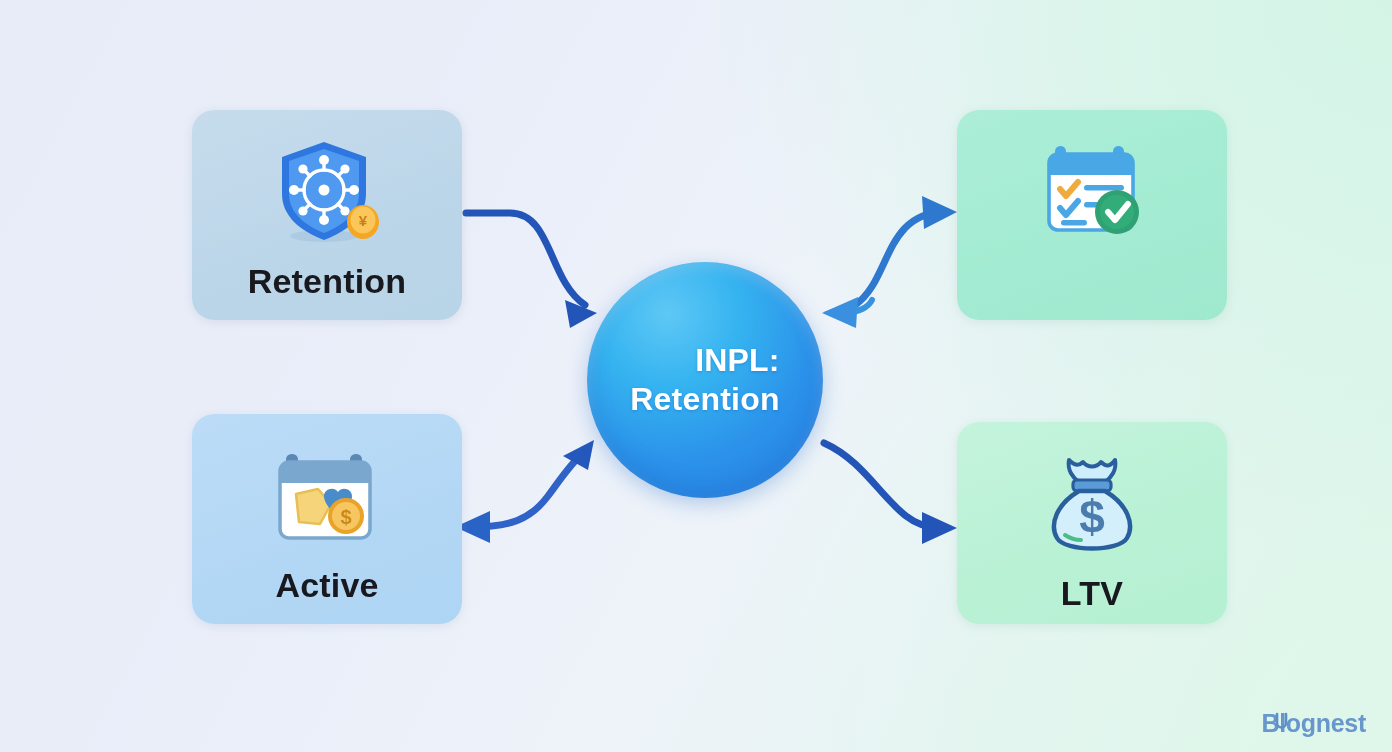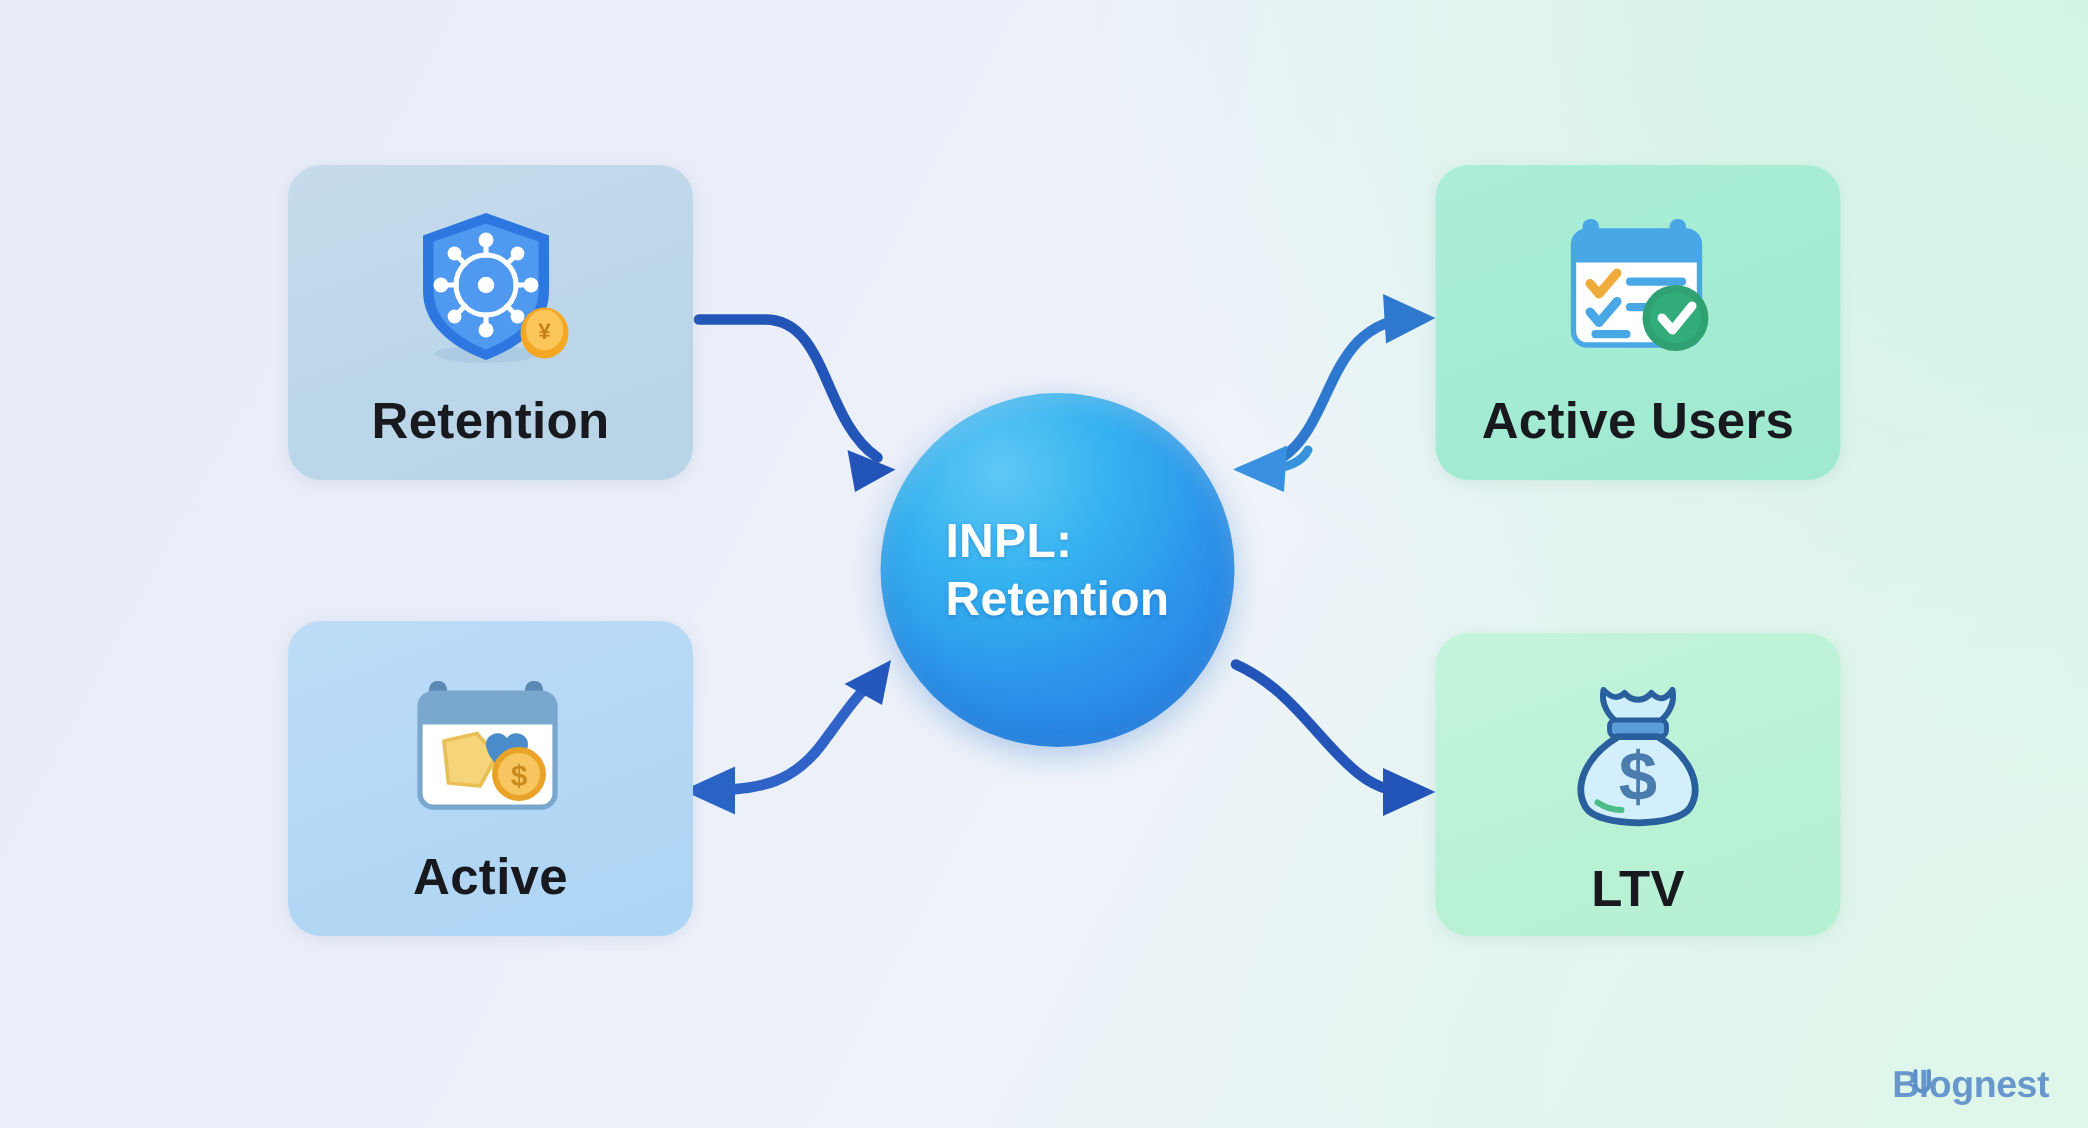--- a/index.html
+++ b/index.html
@@ -84,21 +84,21 @@
                 inset 0 6px 14px rgba(255,255,255,0.22);
     display: flex;
     align-items: center;
     justify-content: center;
   }
   #center-node-label {
     color: #ffffff;
     font-size: 32px;
     font-weight: bold;
     line-height: 1.22;
-    text-align: left;
+    text-align: right;
     text-shadow: 0 1px 3px rgba(20,80,160,0.35);
     letter-spacing: 0.2px;
   }
 
   
   #arrows {
     position: absolute;
     left: 0; top: 0;
     width: 1392px; height: 752px;
     pointer-events: none;
@@ -229,21 +229,20 @@
       <path d="M33 80 l6 7 l12 -14" fill="none" stroke="#4aa7e6" stroke-width="6" stroke-linecap="round" stroke-linejoin="round"></path>
       <rect x="57" y="57" width="40" height="5.5" rx="2.7" fill="#4aa7e6"></rect>
       <rect x="57" y="74" width="34" height="5.5" rx="2.7" fill="#4aa7e6"></rect>
       <rect x="34" y="92" width="26" height="5.5" rx="2.7" fill="#4aa7e6"></rect>
       <g>
         <circle cx="90" cy="84" r="22" fill="#2fa172"></circle>
         <circle cx="90" cy="84" r="17" fill="#32ad79"></circle>
         <path d="M81 84 l7 8 l13 -16" fill="none" stroke="#ffffff" stroke-width="6" stroke-linecap="round" stroke-linejoin="round"></path>
       </g>
     </svg>
-    <div class="card-label">Active Users</div>
   </div>
 
   <div class="card" id="card-ltv">
     <svg class="card-icon" viewBox="0 0 130 130">
       <path d="M42 20 c6 6 10 6 14 2 c5 6 13 6 18 0 c5 5 9 5 14 -2 c2 10 -4 18 -10 22 H52 C46 38 40 30 42 20 Z" fill="#cfeefc" stroke="#2a5f9e" stroke-width="4" stroke-linejoin="round"></path>
       <rect x="46" y="40" width="38" height="11" rx="4" fill="#5b9bd8" stroke="#2a5f9e" stroke-width="3.2"></rect>
       <path d="M52 51 C30 64, 22 84, 30 98 C38 112, 92 112, 100 98 C108 84, 100 64, 78 51 Z" fill="#d4effc" stroke="#2a5f9e" stroke-width="4.5" stroke-linejoin="round"></path>
       <path d="M38 95 c6 4 12 5 16 5" fill="none" stroke="#4bbd89" stroke-width="4" stroke-linecap="round"></path>
       <text x="65" y="93" font-size="46" font-weight="bold" fill="#4a7cae" text-anchor="middle" font-family="'Liberation Sans', sans-serif">$</text>
     </svg>

